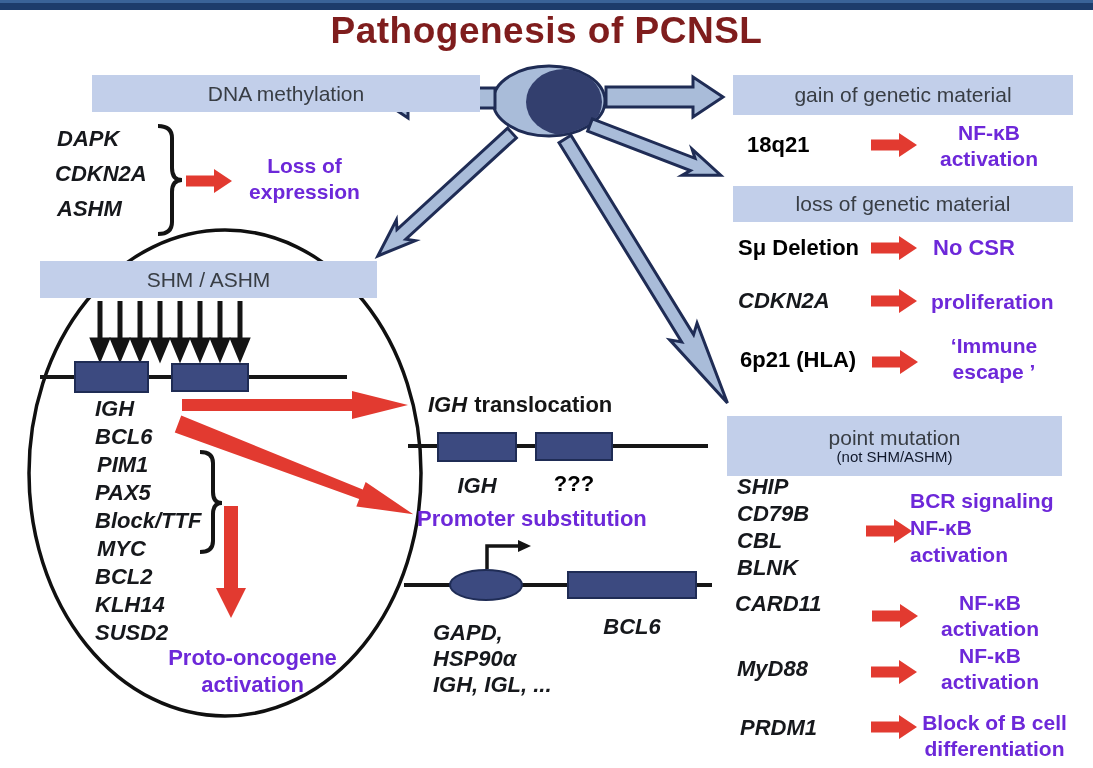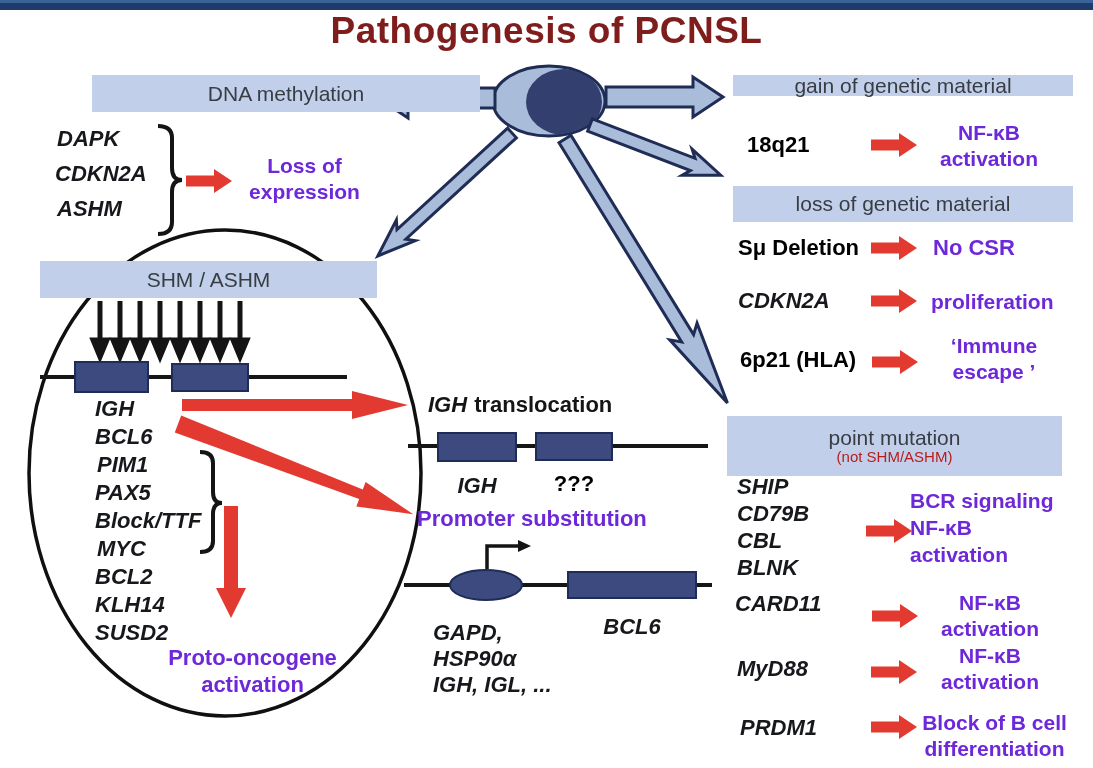--- a/index.html
+++ b/index.html
@@ -17,21 +17,21 @@
   .title{
     left:0;top:10px;width:1093px;text-align:center;
     font-size:37px;font-weight:bold;color:#7f1d1d;letter-spacing:.5px;
   }
   .hbox{
     background:#c2cfea;
     display:flex;align-items:center;justify-content:center;
     font-size:21px;color:#383d44;
   }
   .hbox.pm{flex-direction:column;justify-content:center;line-height:1.1;}
-  .pm-sub{font-size:15px;color:#b91c1c;}
+  .pm-sub{font-size:15px;color:#0f172a;}
   .gene{font-size:22px;font-weight:bold;font-style:italic;color:#16181c;white-space:nowrap;}
   .locus{font-size:22px;font-weight:bold;color:#000000;white-space:nowrap;}
   .res{font-size:21px;font-weight:bold;color:#6d28d9;}
   .pre{white-space:pre-line;}
   .ctr{text-align:center;}
   svg.layer{position:absolute;left:0;top:0;z-index:0;}
   .txt{z-index:2;}
 </style>
 </head>
 <body>
@@ -193,21 +193,21 @@
 </div>
 <div class="abs gene ctr txt" style="left:438px;top:473px;width:78px;">IGH</div>
 <div class="abs locus ctr txt" style="left:536px;top:471px;width:76px;">???</div>
 
 <div class="abs res txt" style="left:417px;top:506px;font-size:22px;">Promoter substitution</div>
 <div class="abs gene pre txt" style="left:433px;top:620px;line-height:26px;">GAPD,
 HSP90α
 IGH, IGL, ...</div>
 <div class="abs gene ctr txt" style="left:568px;top:614px;width:128px;">BCL6</div>
 
-<div class="abs hbox txt" style="left:733px;top:75px;width:340px;height:21px;">gain of genetic material</div>
+<div class="abs hbox txt" style="left:733px;top:75px;width:340px;height:40px;">gain of genetic material</div>
 <div class="abs locus txt" style="left:747px;top:132px;">18q21</div>
 <div class="abs res pre ctr txt" style="left:928px;top:120px;width:122px;line-height:26px;">NF-κB
 activation</div>
 
 <div class="abs hbox txt" style="left:733px;top:186px;width:340px;height:36px;">loss of genetic material</div>
 <div class="abs locus txt" style="left:738px;top:235px;">Sμ Deletion</div>
 <div class="abs res txt" style="left:933px;top:235px;font-size:22px;">No CSR</div>
 <div class="abs gene txt" style="left:738px;top:288px;">CDKN2A</div>
 <div class="abs res txt" style="left:931px;top:290px;">proliferation</div>
 <div class="abs locus txt" style="left:740px;top:347px;text-align:right;">6p21 (HLA)</div>

